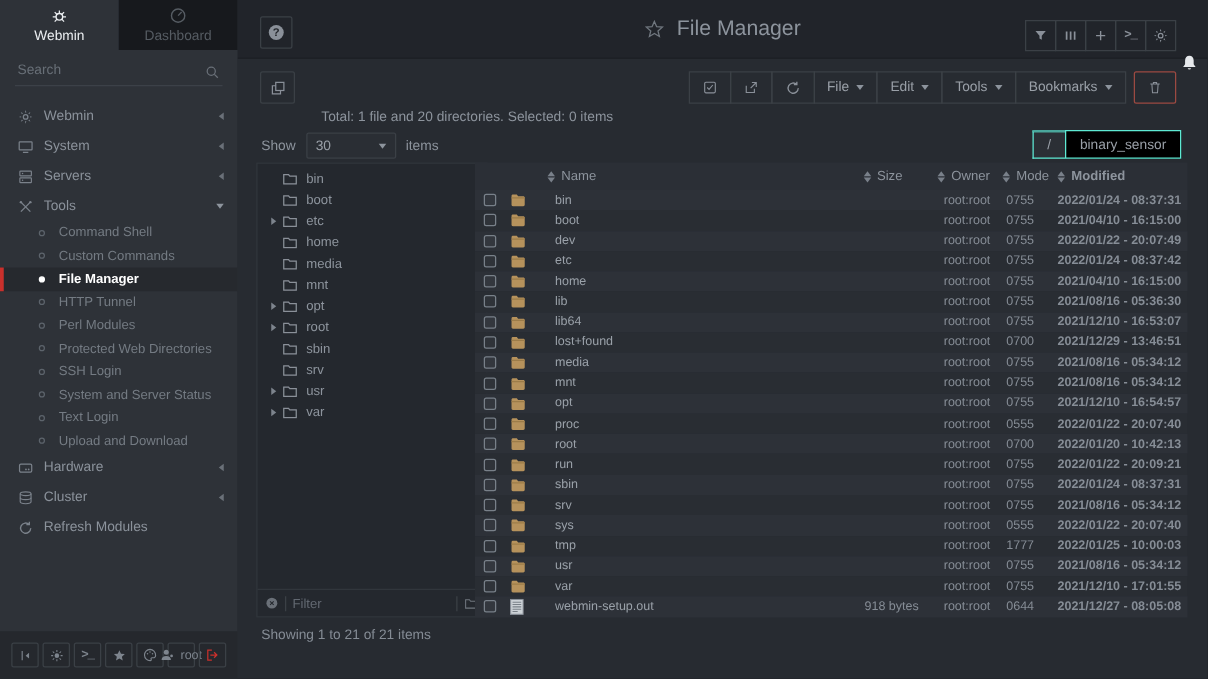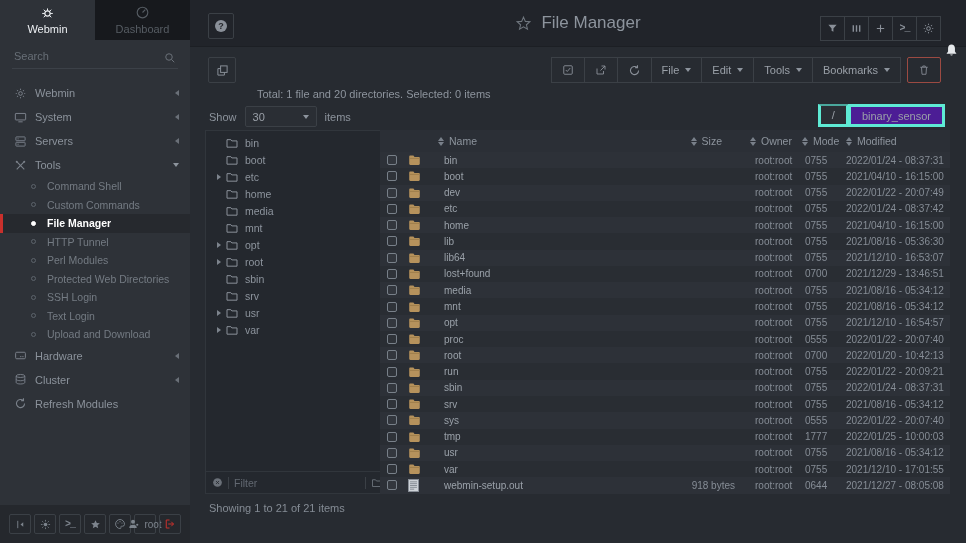--- a/index.html
+++ b/index.html
@@ -59,21 +59,21 @@
   
   .paste-btn{position:absolute;left:18px;top:57px;width:28px;height:26px;border:1px solid #3b4046;border-radius:2px;background:transparent;display:flex;align-items:center;justify-content:center;color:#8a9099;cursor:pointer;}
   .tb-group{position:absolute;right:25px;top:57px;display:flex;height:26px;}
   .tb-btn{border:1px solid #3b4046;margin-left:-1px;background:transparent;display:flex;align-items:center;gap:6px;padding:0 10px;color:#9aa0a8;font-size:11px;cursor:pointer;font-family:inherit;}
   .tb-btn .ico{display:flex;color:#8a9099;}
   .tb-btn.danger{border:1px solid #9c4a42;margin-left:6px;border-radius:2px;}
   .summary{position:absolute;left:19px;top:88px;font-size:11px;color:#8d949d;margin-left:48px;}
   .show-wrap{position:absolute;left:19px;top:106px;display:flex;align-items:center;gap:8px;font-size:11px;color:#8d949d;}
   .select{width:72px;height:21px;border:1px solid #3b4046;background:#2a2e34;display:flex;align-items:center;justify-content:space-between;padding:0 7px;color:#9aa0a8;cursor:pointer;border-radius:2px;}
   .breadcrumb{position:absolute;right:21px;top:104px;display:flex;height:23px;}
-  .bc-btn{min-width:26px;border:3px solid #5eead4;background:#4c1d95;margin-left:-1px;display:flex;align-items:center;justify-content:center;padding:0 11px;font-size:11px;color:#9aa0a8;cursor:pointer;font-family:inherit;}
+  .bc-btn{min-width:26px;border:1px solid #5eead4;background:#000000;margin-left:-1px;display:flex;align-items:center;justify-content:center;padding:0 11px;font-size:11px;color:#9aa0a8;cursor:pointer;font-family:inherit;}
   .bc-btn.active{border-top:2px solid var(--accent-teal);background:#2b2f35;}
 
   
   .tree-panel{position:absolute;left:15px;top:130px;width:185px;height:364px;background:#24282e;border:1px solid #31363c;display:flex;flex-direction:column;}
   .tree-list{flex:1;padding-top:3px;overflow:hidden;}
   .trow{display:flex;align-items:center;height:17px;padding:0 6px;font-size:10.5px;color:#8d949d;cursor:pointer;}
   .t-arrow-slot{width:14px;display:flex;justify-content:center;flex:0 0 14px;}
   .t-folder{display:flex;margin-right:7px;color:#8a9099;}
   .tree-filter{flex:0 0 22px;border-top:1px solid #31363c;display:flex;align-items:center;padding:0 6px;gap:5px;}
   .tree-filter .vdiv{width:1px;height:12px;background:#3b4046;}
@@ -86,21 +86,21 @@
   .fhead{display:flex;align-items:center;height:22px;background:#2b2f36;font-size:10.5px;color:#8d949d;}
   .frow{display:flex;align-items:center;height:16.28px;font-size:10px;color:#868d96;cursor:pointer;}
   .frow:nth-child(odd){background:#2d3138;}
   .frow:nth-child(even){background:#292d33;}
   .c-cb{width:24px;flex:0 0 24px;display:flex;justify-content:flex-start;padding-left:7px;}
   .c-icon{width:28px;flex:0 0 28px;display:flex;padding-left:4px;}
   .c-name{width:140px;flex:1 1 140px;padding-left:12px;color:#9aa1a9;white-space:nowrap;overflow:hidden;}
   .c-size{width:150px;flex:0 0 150px;text-align:right;padding-right:5px;}
   .c-owner{width:60px;flex:0 0 60px;padding-left:15px;}
   .c-mode{width:46px;flex:0 0 46px;padding-left:5px;}
-  .c-mod{width:104px;flex:0 0 104px;white-space:nowrap;}
+  .c-mod{width:104px;flex:0 0 104px;white-space:nowrap;font-weight:bold;}
   .hcell{display:flex;align-items:center;}
   .fhead .c-name{padding-left:6px;color:#8d949d;}
   .fhead .c-size{justify-content:flex-end;padding-right:18px;}
   .fhead .c-owner{padding-left:10px;}
   .fhead .c-mode{padding-left:2px;}
   .cb{width:10px;height:10px;border:1px solid #788089;border-radius:2px;background:rgba(255,255,255,0.03);display:inline-block;}
   .footer-status{position:absolute;left:19px;top:502px;font-size:11px;color:#858c95;}
 </style>
 </head>
 <body>
@@ -242,20 +242,26 @@
 
       </div>
 
       <div class="mi sub">
 
         <span class="mi-bullet"></span>
         <span class="mi-label">SSH Login</span>
 
       </div>
 
+      <div class="mi sub">
+
+        <span class="mi-bullet"></span>
+        <span class="mi-label">System and Server Status</span>
+
+      </div>
 
       <div class="mi sub">
 
         <span class="mi-bullet"></span>
         <span class="mi-label">Text Login</span>
 
       </div>
 
       <div class="mi sub">
 

